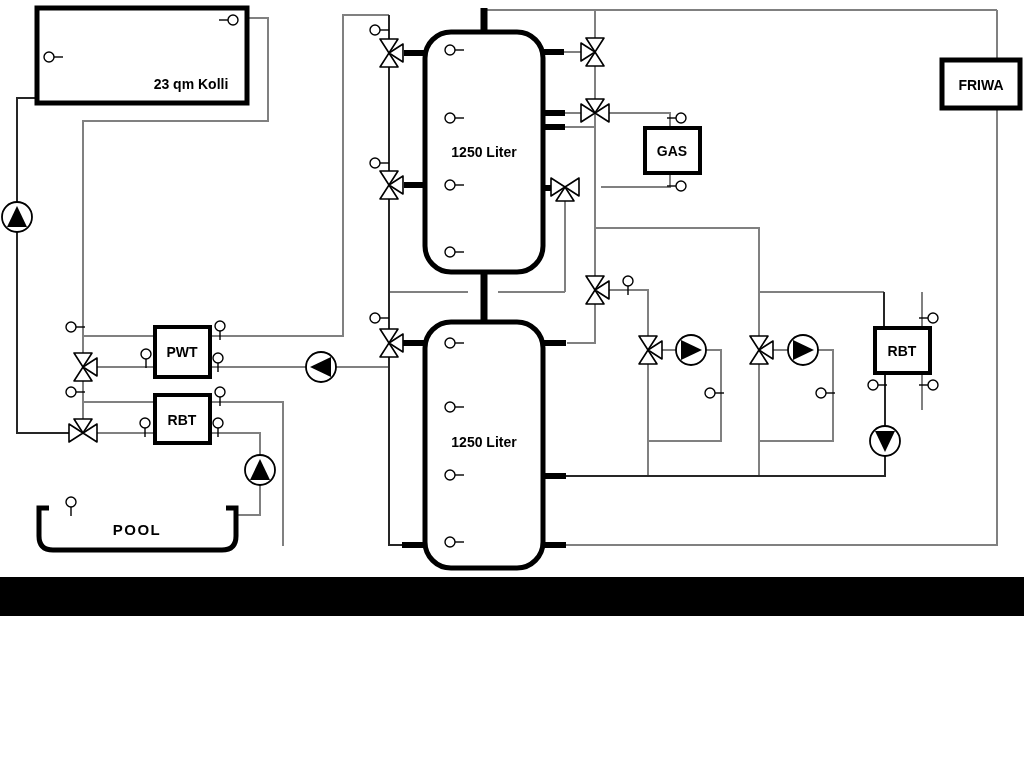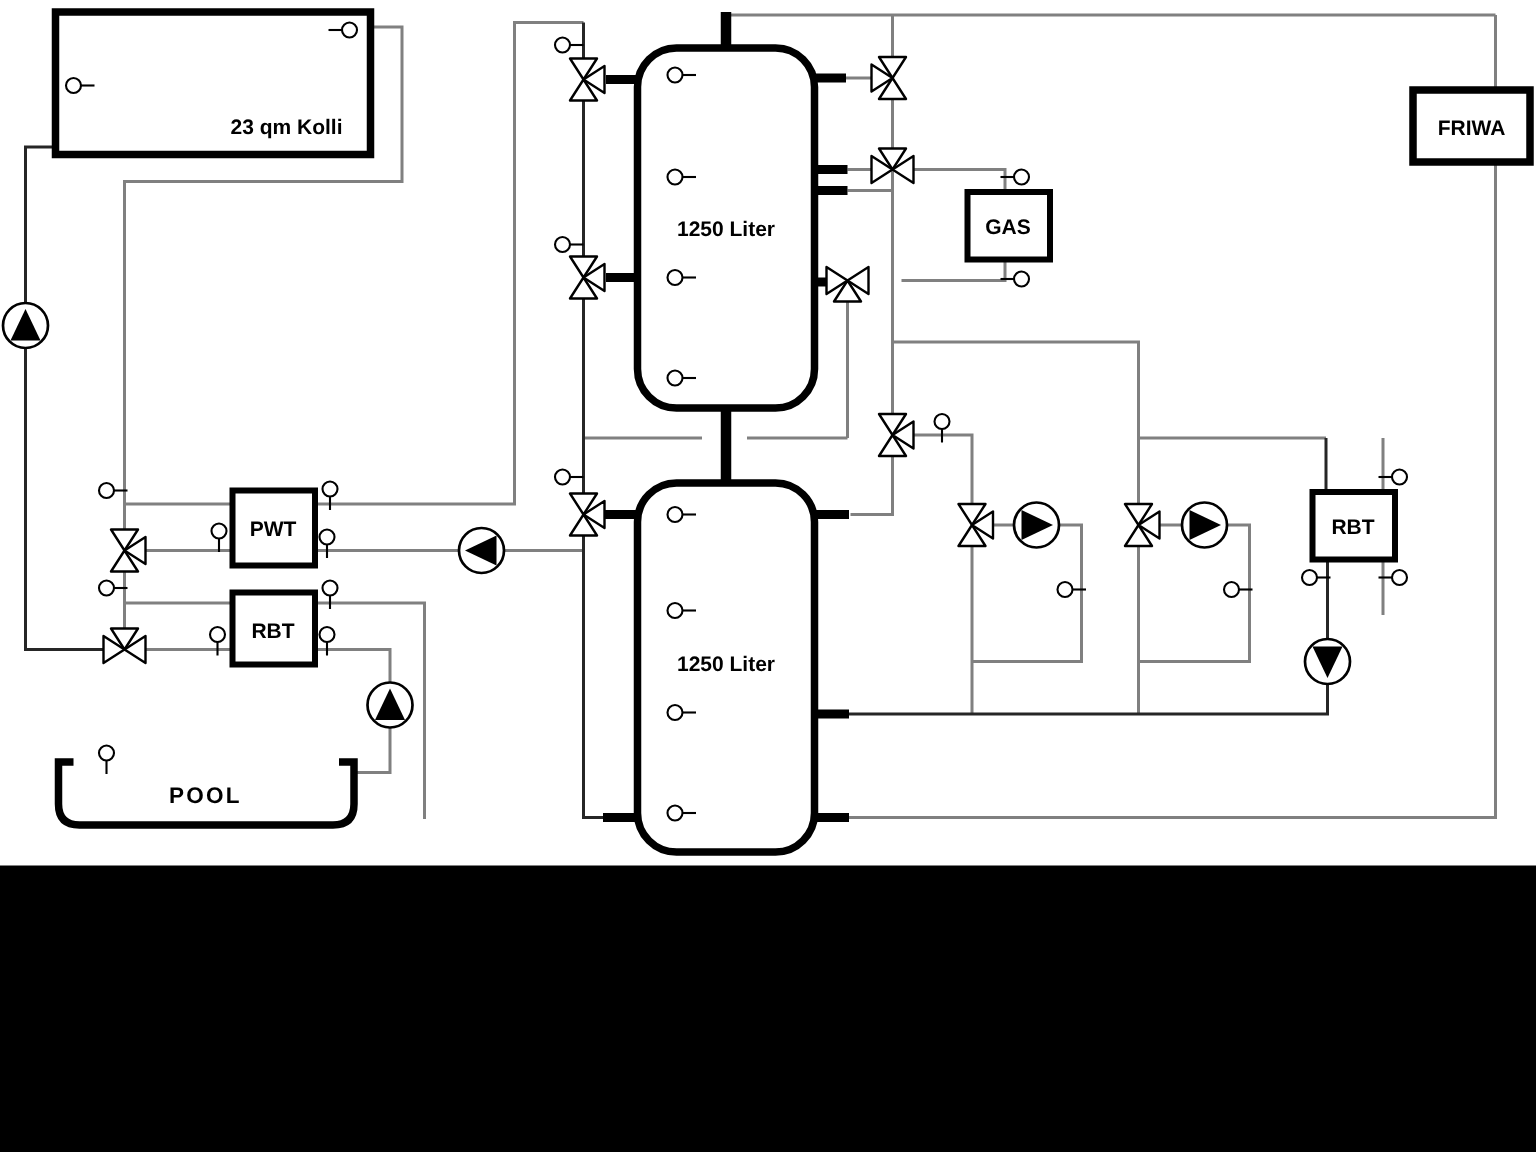--- a/index.html
+++ b/index.html
@@ -1,16 +1,16 @@
 <!DOCTYPE html>
 <html><head>
 <meta charset="utf-8">
 <style>
   html,body{margin:0;padding:0;background:#fff;}
-  .canvas{position:relative;width:1024px;height:768px;background:#ffffff;overflow:hidden;
+  .canvas{position:relative;width:1024px;height:616px;background:#ffffff;overflow:hidden;
           font-family:"Liberation Sans", sans-serif;}
   svg{position:absolute;left:0;top:0;}
   text{font-family:"Liberation Sans", sans-serif;font-weight:bold;fill:#000;}
   .lbl{font-size:14px;text-anchor:middle;}
   .lbl-pool{font-size:15px;letter-spacing:1.5px;text-anchor:middle;}
 </style>
 </head>
 <body>
 
 <div class="canvas">

